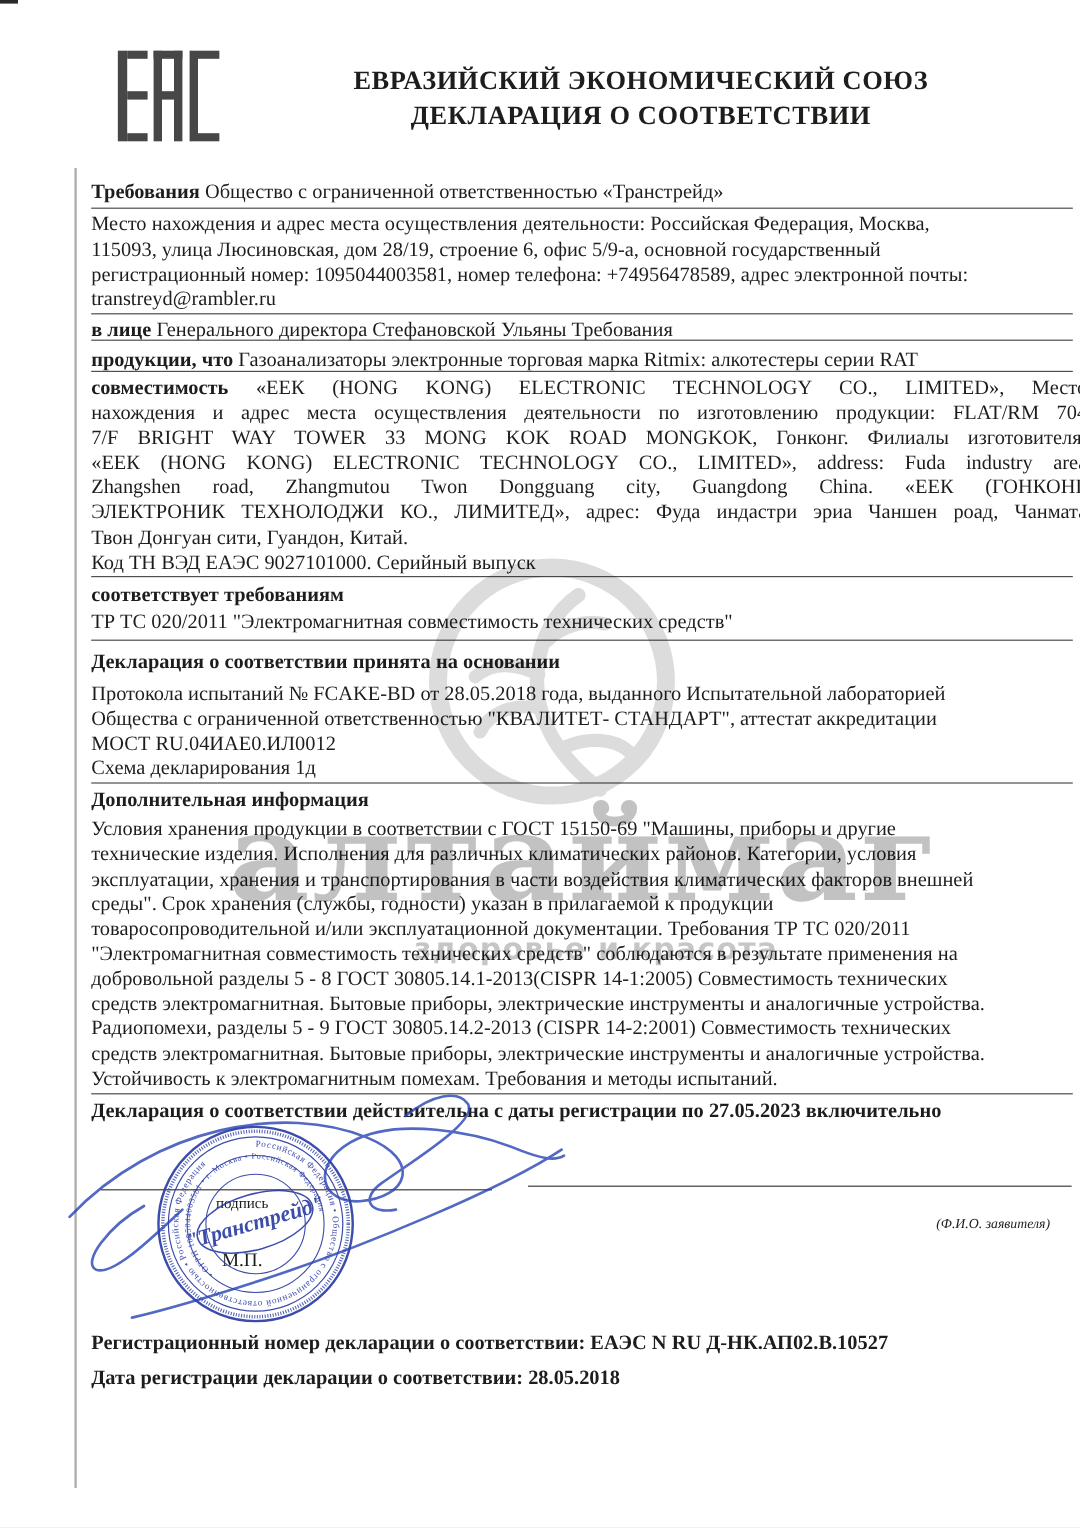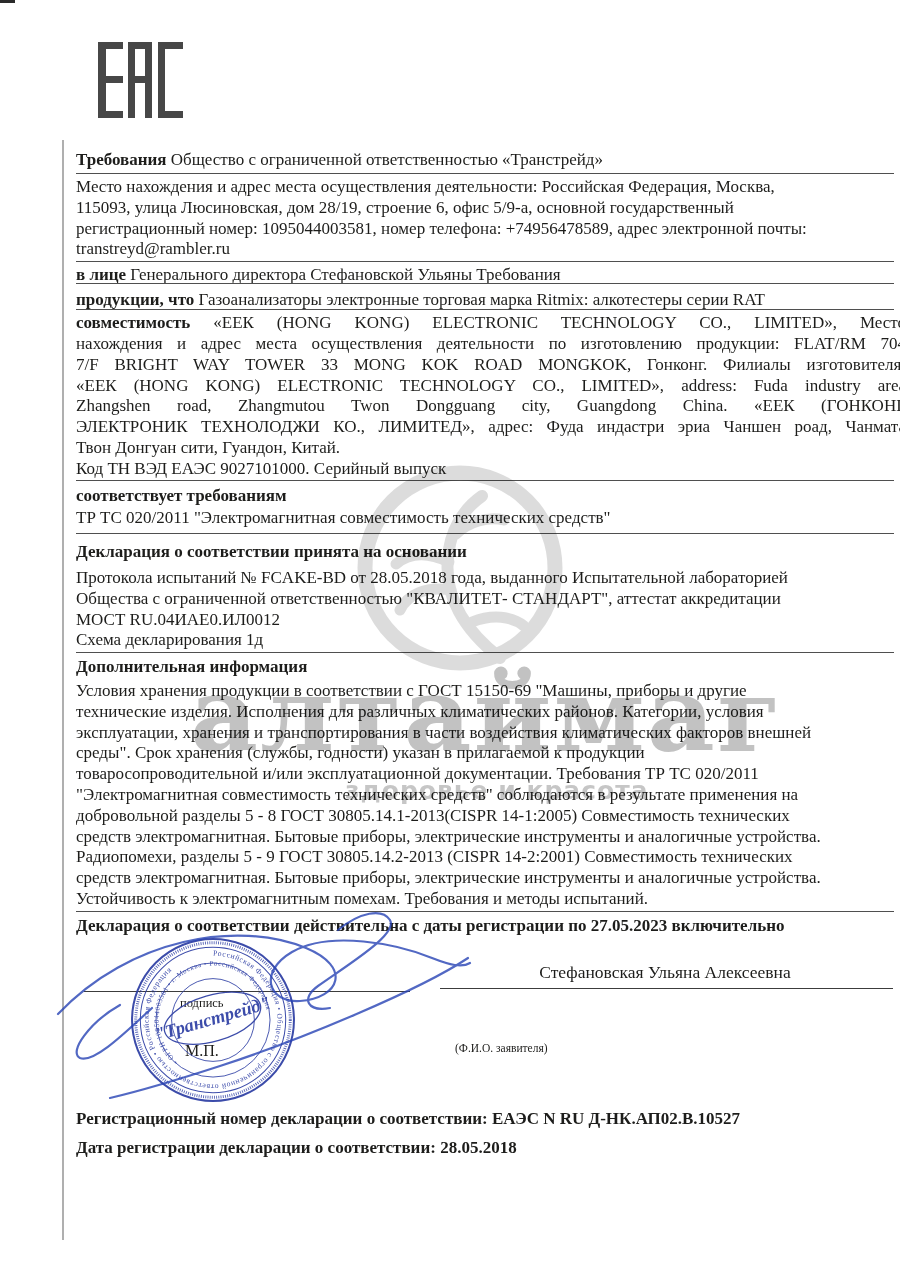--- a/index.html
+++ b/index.html
@@ -24,21 +24,21 @@
             color:#b3b3b3;mix-blend-mode:multiply;opacity:.8;transform:scaleX(1.03);
             transform-origin:left top;white-space:nowrap;}
   .wm-tag{position:absolute;left:345px;top:776px;font-family:"DejaVu Sans",sans-serif;
           font-weight:bold;font-size:25px;letter-spacing:1px;color:#bcbcbc;
           mix-blend-mode:multiply;opacity:.85;white-space:nowrap;}
   .wm-logo{position:absolute;left:352px;top:462px;mix-blend-mode:multiply;opacity:.55;}
   .stamp{position:absolute;left:121px;top:928px;width:184px;height:184px;opacity:.92;}
   .sig-overlay{position:absolute;left:0;top:0;width:900px;height:1273px;pointer-events:none;}
   .fio-name{position:absolute;left:455px;top:962px;width:420px;text-align:center;font-size:17.5px;}
   .fio-line{position:absolute;left:440px;top:988px;width:453px;border-top:1.3px solid #3c3c3c;}
-  .fio-cap{position:absolute;left:455px;top:1042px;width:420px;text-align:left;font-size:11.5px;}
+  .fio-cap{position:absolute;left:455px;top:1014px;width:420px;text-align:right;font-size:11.5px;font-style:italic;}
   .sig-line{position:absolute;left:84px;top:991px;width:326px;border-top:1.3px solid #3c3c3c;}
   .sig-cap{position:absolute;left:180px;top:996px;width:110px;font-size:12.5px;}
   .mp{position:absolute;left:185px;top:1042px;font-size:16px;}
 </style>
 </head>
 <body>
 
 <div class="page">
 
   <div class="corner-mark"></div>
@@ -53,20 +53,24 @@
       <rect x="30" y="0" width="7" height="76"></rect>
         <rect x="47" y="0" width="7" height="76"></rect>
       <rect x="30" y="0" width="24" height="7"></rect>
         <rect x="37" y="34" width="10" height="7"></rect>
       <rect x="60" y="0" width="7" height="76"></rect>
         <rect x="67" y="0" width="18" height="7"></rect>
       <rect x="67" y="69" width="18" height="7"></rect>
     </g>
   </svg>
 
+  <div class="title">
+    <div>ЕВРАЗИЙСКИЙ ЭКОНОМИЧЕСКИЙ СОЮЗ</div>
+    <div>ДЕКЛАРАЦИЯ О СООТВЕТСТВИИ</div>
+  </div>
 
   <div class="abs t" style="left:76px;top:149px;width:830px">
     <span class="b">Требования</span>
     <span>Общество с ограниченной ответственностью «Транстрейд»</span>
   </div>
   <div class="rule" style="top:173px"></div>
 
   <div class="block" style="top:177px">
       <div class="tline">Место нахождения и адрес места осуществления деятельности: Российская Федерация, Москва,</div>
       <div class="tline">115093, улица Люсиновская, дом 28/19, строение 6, офис 5/9-а, основной государственный</div>
@@ -130,21 +134,20 @@
       <div class="tline">Устойчивость к электромагнитным помехам. Требования и методы испытаний.</div>
     </div>
   <div class="rule" style="top:911px"></div>
 
   <div class="abs t b" style="left:76px;top:915px;width:830px">Декларация о соответствии  действительна с даты регистрации по 27.05.2023 включительно</div>
 
   <div class="sig-line"></div>
   <div class="sig-cap">подпись</div>
   <div class="mp">М.П.</div>
 
-  <div class="fio-name">Стефановская Ульяна Алексеевна</div>
   <div class="fio-line"></div>
   <div class="fio-cap">(Ф.И.О. заявителя)</div>
 
   <svg class="stamp" viewBox="-100 -100 200 200">
     <defs>
       <path id="ringO" d="M 0 -70 A 70 70 0 1 1 -0.02 -70"></path>
       <path id="ringI" d="M -38 45 A 59 59 0 1 1 38 45"></path>
     </defs>
     <g fill="none" stroke="#2c3da3">
       <circle r="88" stroke-width="2.2"></circle>

